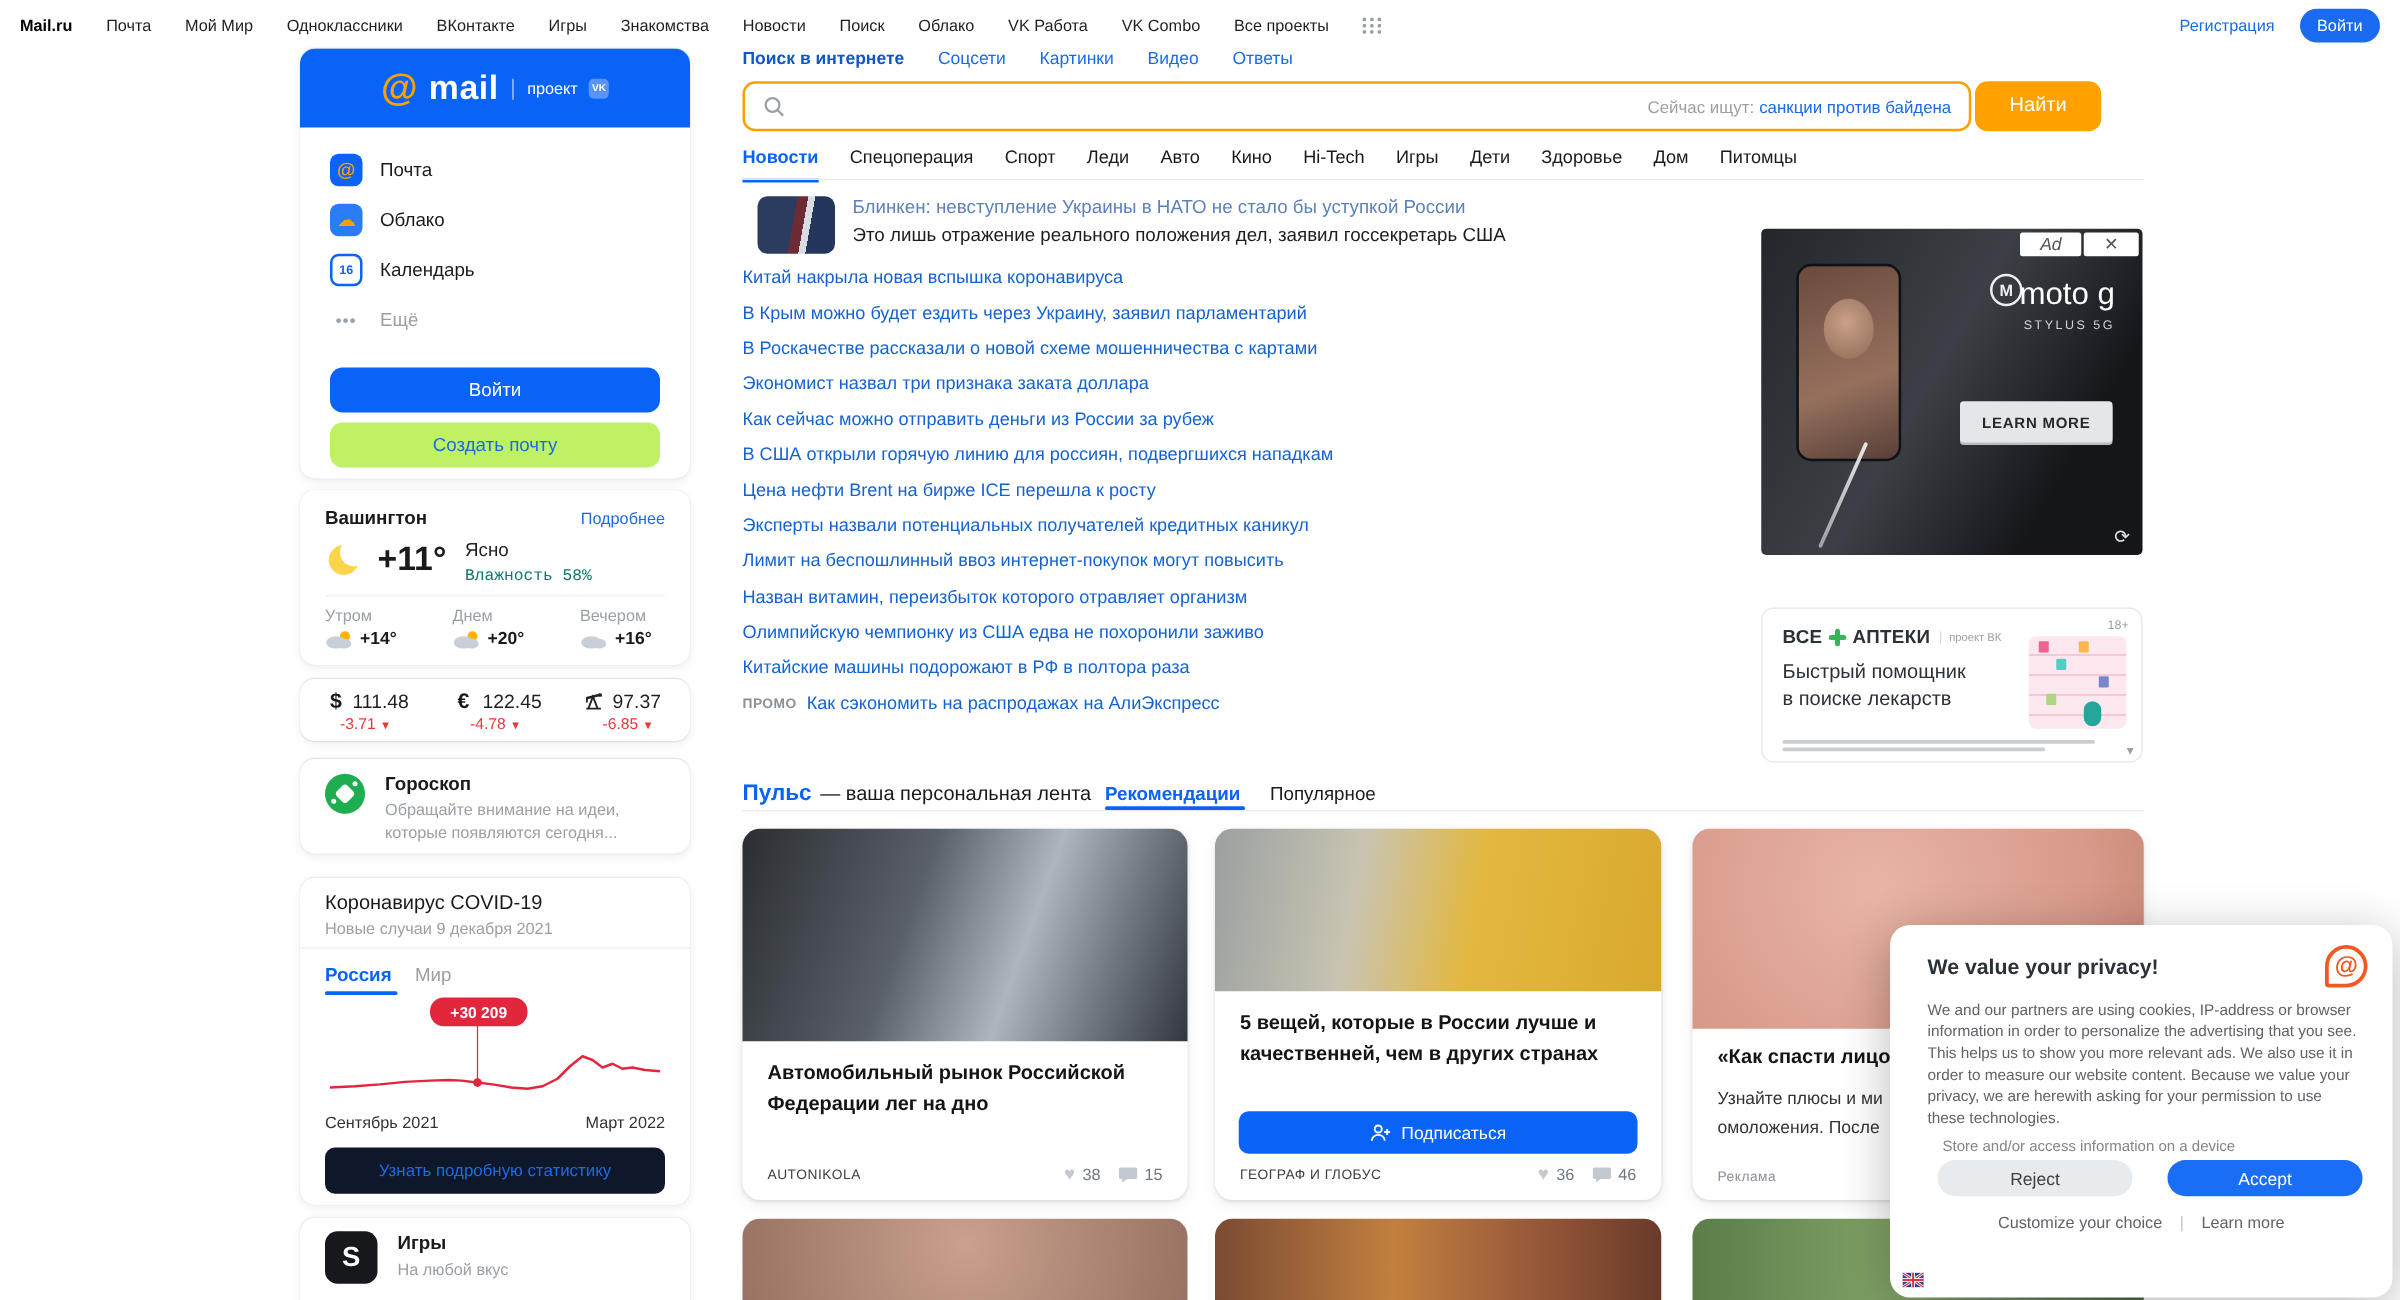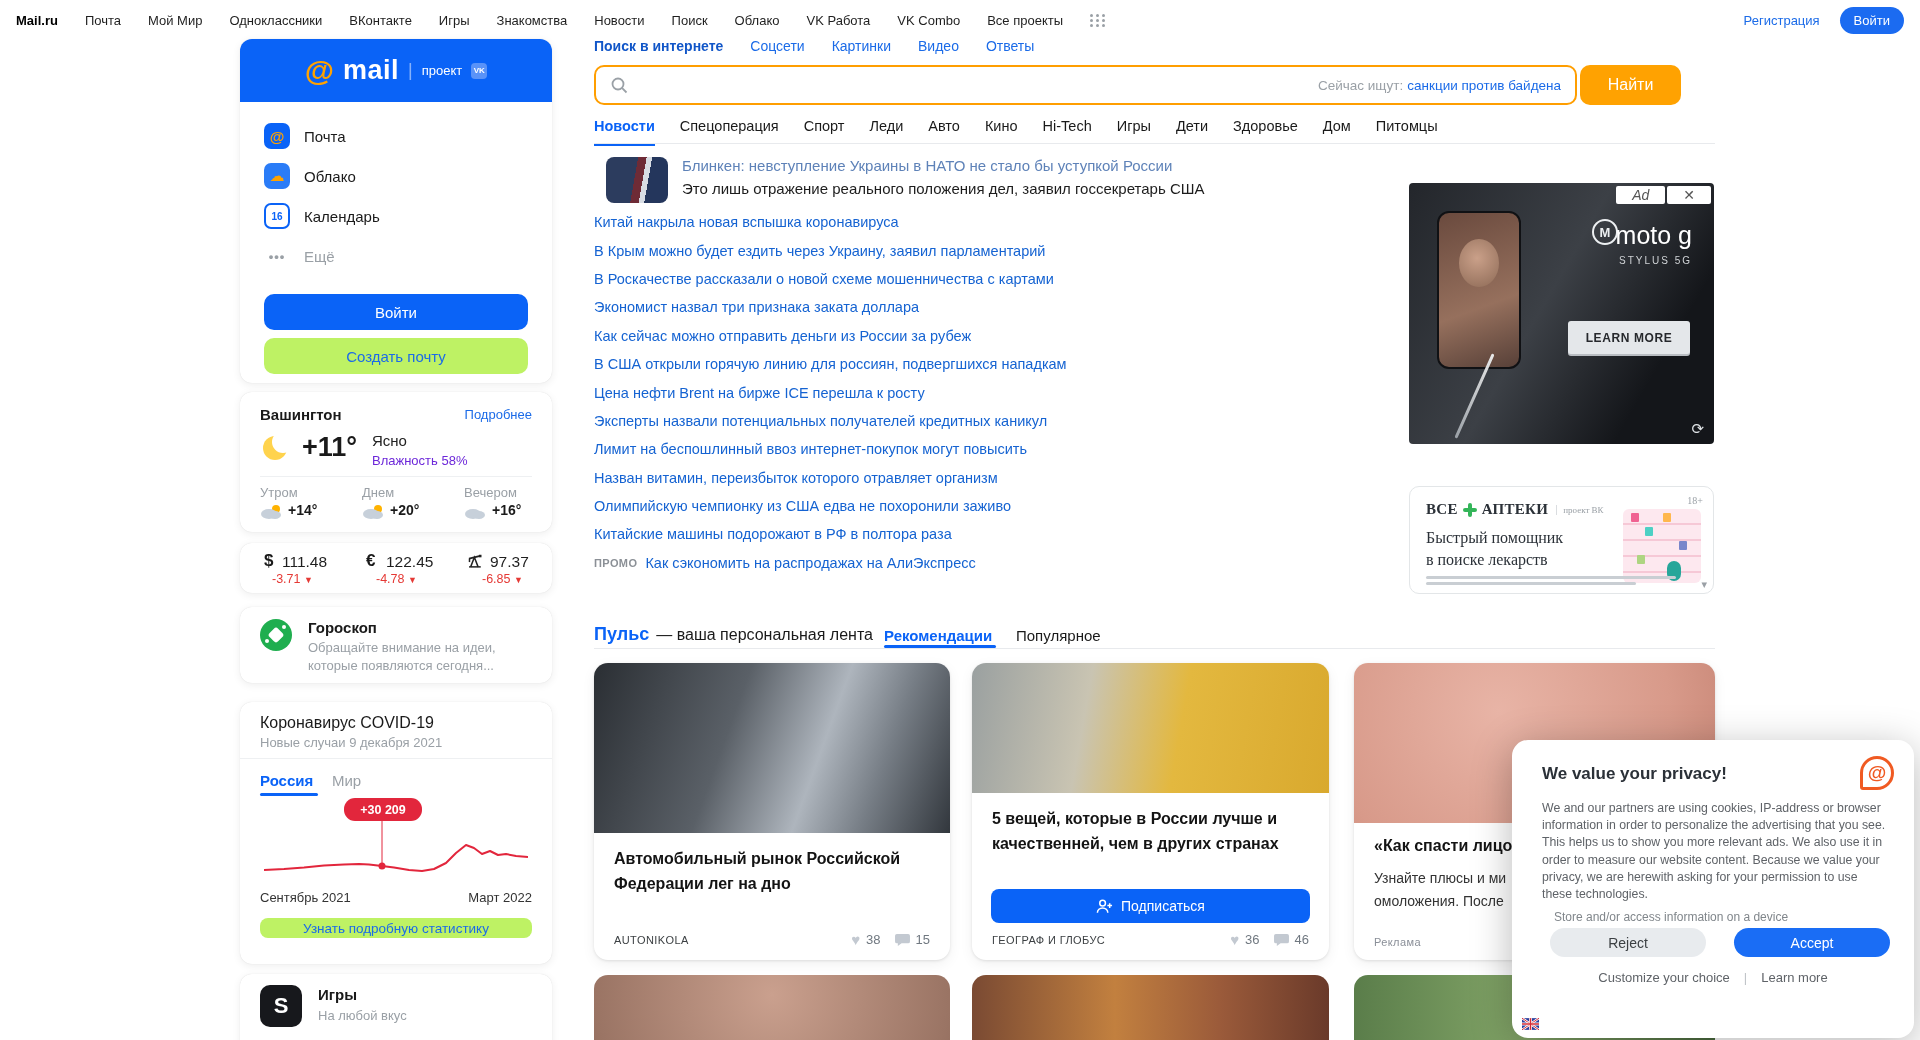--- a/index.html
+++ b/index.html
@@ -41,21 +41,21 @@
   .mrow .lbl.gray { color:#9aa0a6; }
   .side-btn { display:block; width:264px; margin:0 auto; height:36px; border:none; border-radius:10px;
     font-size:15px; cursor:pointer; font-family:inherit; }
   .side-btn.blue { background:#0a63f7; color:#fff; margin-top:18px; }
   .side-btn.gray { background:#bef264; color:#1b6be8; margin-top:8px; }
 
   .wx-city { font-size:15px; font-weight:bold; }
   .wx-more { color:#1b6be8; font-size:13px; cursor:pointer; }
   .wx-temp { font-size:27px; font-weight:bold; }
   .wx-cond { font-size:15px; color:#222; }
-  .wx-hum { font-size:13px; color:#6d28d9; }
+  .wx-hum { font-size:13px; color:#0f766e;font-family:Liberation Mono, monospace; }
   .wx-lab { font-size:13px; color:#9aa0a6; }
   .wx-t { font-size:14px; font-weight:bold; }
   .hairline { position:absolute; left:20px; right:20px; height:1px; background:#eef0f2; }
 
   .cur-sym { font-size:17px; font-weight:bold; }
   .cur-val { font-size:15.5px; color:#1f1f1f; }
   .cur-chg { font-size:12.5px; color:#e53935; }
   .tri { font-size:9px; color:#e53935; }
 
   .horo-icon { width:32px; height:32px; border-radius:50%; background:#1fae4f; position:relative; }
@@ -64,21 +64,21 @@
   .horo-icon .d1 { left:5px; top:20px; } .horo-icon .d2 { left:22px; top:6px; }
   .card-title { font-size:15px; font-weight:bold; color:#1a1a1a; }
   .gray13 { font-size:13px; color:#9aa0a6; }
 
   .cv-title { font-size:16px; color:#1a1a1a; }
   .cv-sub { font-size:13px; color:#9aa0a6; }
   .cv-tab-a { font-size:15px; font-weight:bold; color:#0a63f7; cursor:pointer; }
   .cv-tab { font-size:15px; color:#9aa0a6; cursor:pointer; }
   .cv-underline { position:absolute; height:3px; background:#0a63f7; border-radius:2px; }
   .cv-x { font-size:13px; color:#333; }
-  .cv-btn { position:absolute; left:20px; right:20px; height:20px; background:#bef264; border:none;
+  .cv-btn { position:absolute; left:20px; right:20px; height:37px; background:#0f172a; border:none;
     border-radius:8px; color:#1b6be8; font-size:13.5px; cursor:pointer; font-family:inherit; }
 
   .games-icon { width:42px; height:42px; border-radius:10px; background:#17181c; color:#fff;
     display:flex; align-items:center; justify-content:center; font-weight:bold; font-size:22px; }
 
   
   .stabs { position:absolute; left:594px; top:38px; display:flex; gap:27px; font-size:14px; }
   .stabs .t { color:#1b6be8; cursor:pointer; }
   .stabs .t.act { color:#1156c8; font-weight:bold; }
   .sbar { position:absolute; left:594px; top:65px; width:983px; height:40px; background:#fff;
@@ -140,22 +140,22 @@
   .moto-logo { position:absolute; right:96px; top:36px; width:26px; height:26px; border:2px solid #eceff1;
     border-radius:50%; color:#eceff1; font-weight:bold; font-size:13px; display:flex; align-items:center; justify-content:center; }
   .moto-name { position:absolute; right:22px; top:38px; color:#fff; font-size:25px; }
   .moto-sub { position:absolute; right:22px; top:72px; color:#d0d3d6; font-size:10px; letter-spacing:2px; }
   .learn { position:absolute; right:24px; top:138px; width:122px; height:33px; background:#e4e7ea;
     border:none; border-radius:3px; color:#26282c; font-size:12px; font-weight:bold; letter-spacing:.6px;
     box-shadow:0 2px 0 #b9bdc2; cursor:pointer; font-family:inherit; }
   .stylus { position:absolute; left:64px; bottom:2px; width:3px; height:92px; background:linear-gradient(#e8e8e8,#9aa0a6); transform:rotate(24deg); border-radius:2px; }
   .ad-refresh { position:absolute; right:10px; bottom:6px; color:#dfe3e6; font-size:15px; cursor:pointer; }
 
-  .ad2 { position:absolute; left:1409px; top:486px; width:305px; height:108px; background:#fff;
-    border:1px solid #e3e6e8; border-radius:10px;font-family:Liberation Serif, serif; }
+  .ad2 { position:absolute; left:1409px; top:486px; width:305px; height:124px; background:#fff;
+    border:1px solid #e3e6e8; border-radius:10px; }
   .ad2-logo { position:absolute; left:16px; top:14px; display:flex; align-items:center; gap:5px; }
   .ad2-word { font-size:15px; font-weight:bold; color:#2b3138; letter-spacing:.3px; }
   .gcross { width:14px; height:14px; position:relative; }
   .gcross:before, .gcross:after { content:""; position:absolute; background:#34b559; border-radius:2px; }
   .gcross:before { left:5px; top:0; width:4px; height:14px; }
   .gcross:after { left:0; top:5px; width:14px; height:4px; }
   .ad2-proj { font-size:9px; color:#9aa0a6; border-left:1px solid #dadde0; padding-left:6px; margin-left:3px; }
   .ad2-age { position:absolute; right:10px; top:8px; font-size:10px; color:#9aa0a6; }
   .ad2-line { position:absolute; left:16px; font-size:16px; color:#2b3138; }
   .ad2-ill { position:absolute; right:12px; top:22px; width:78px; height:74px; border-radius:6px;

